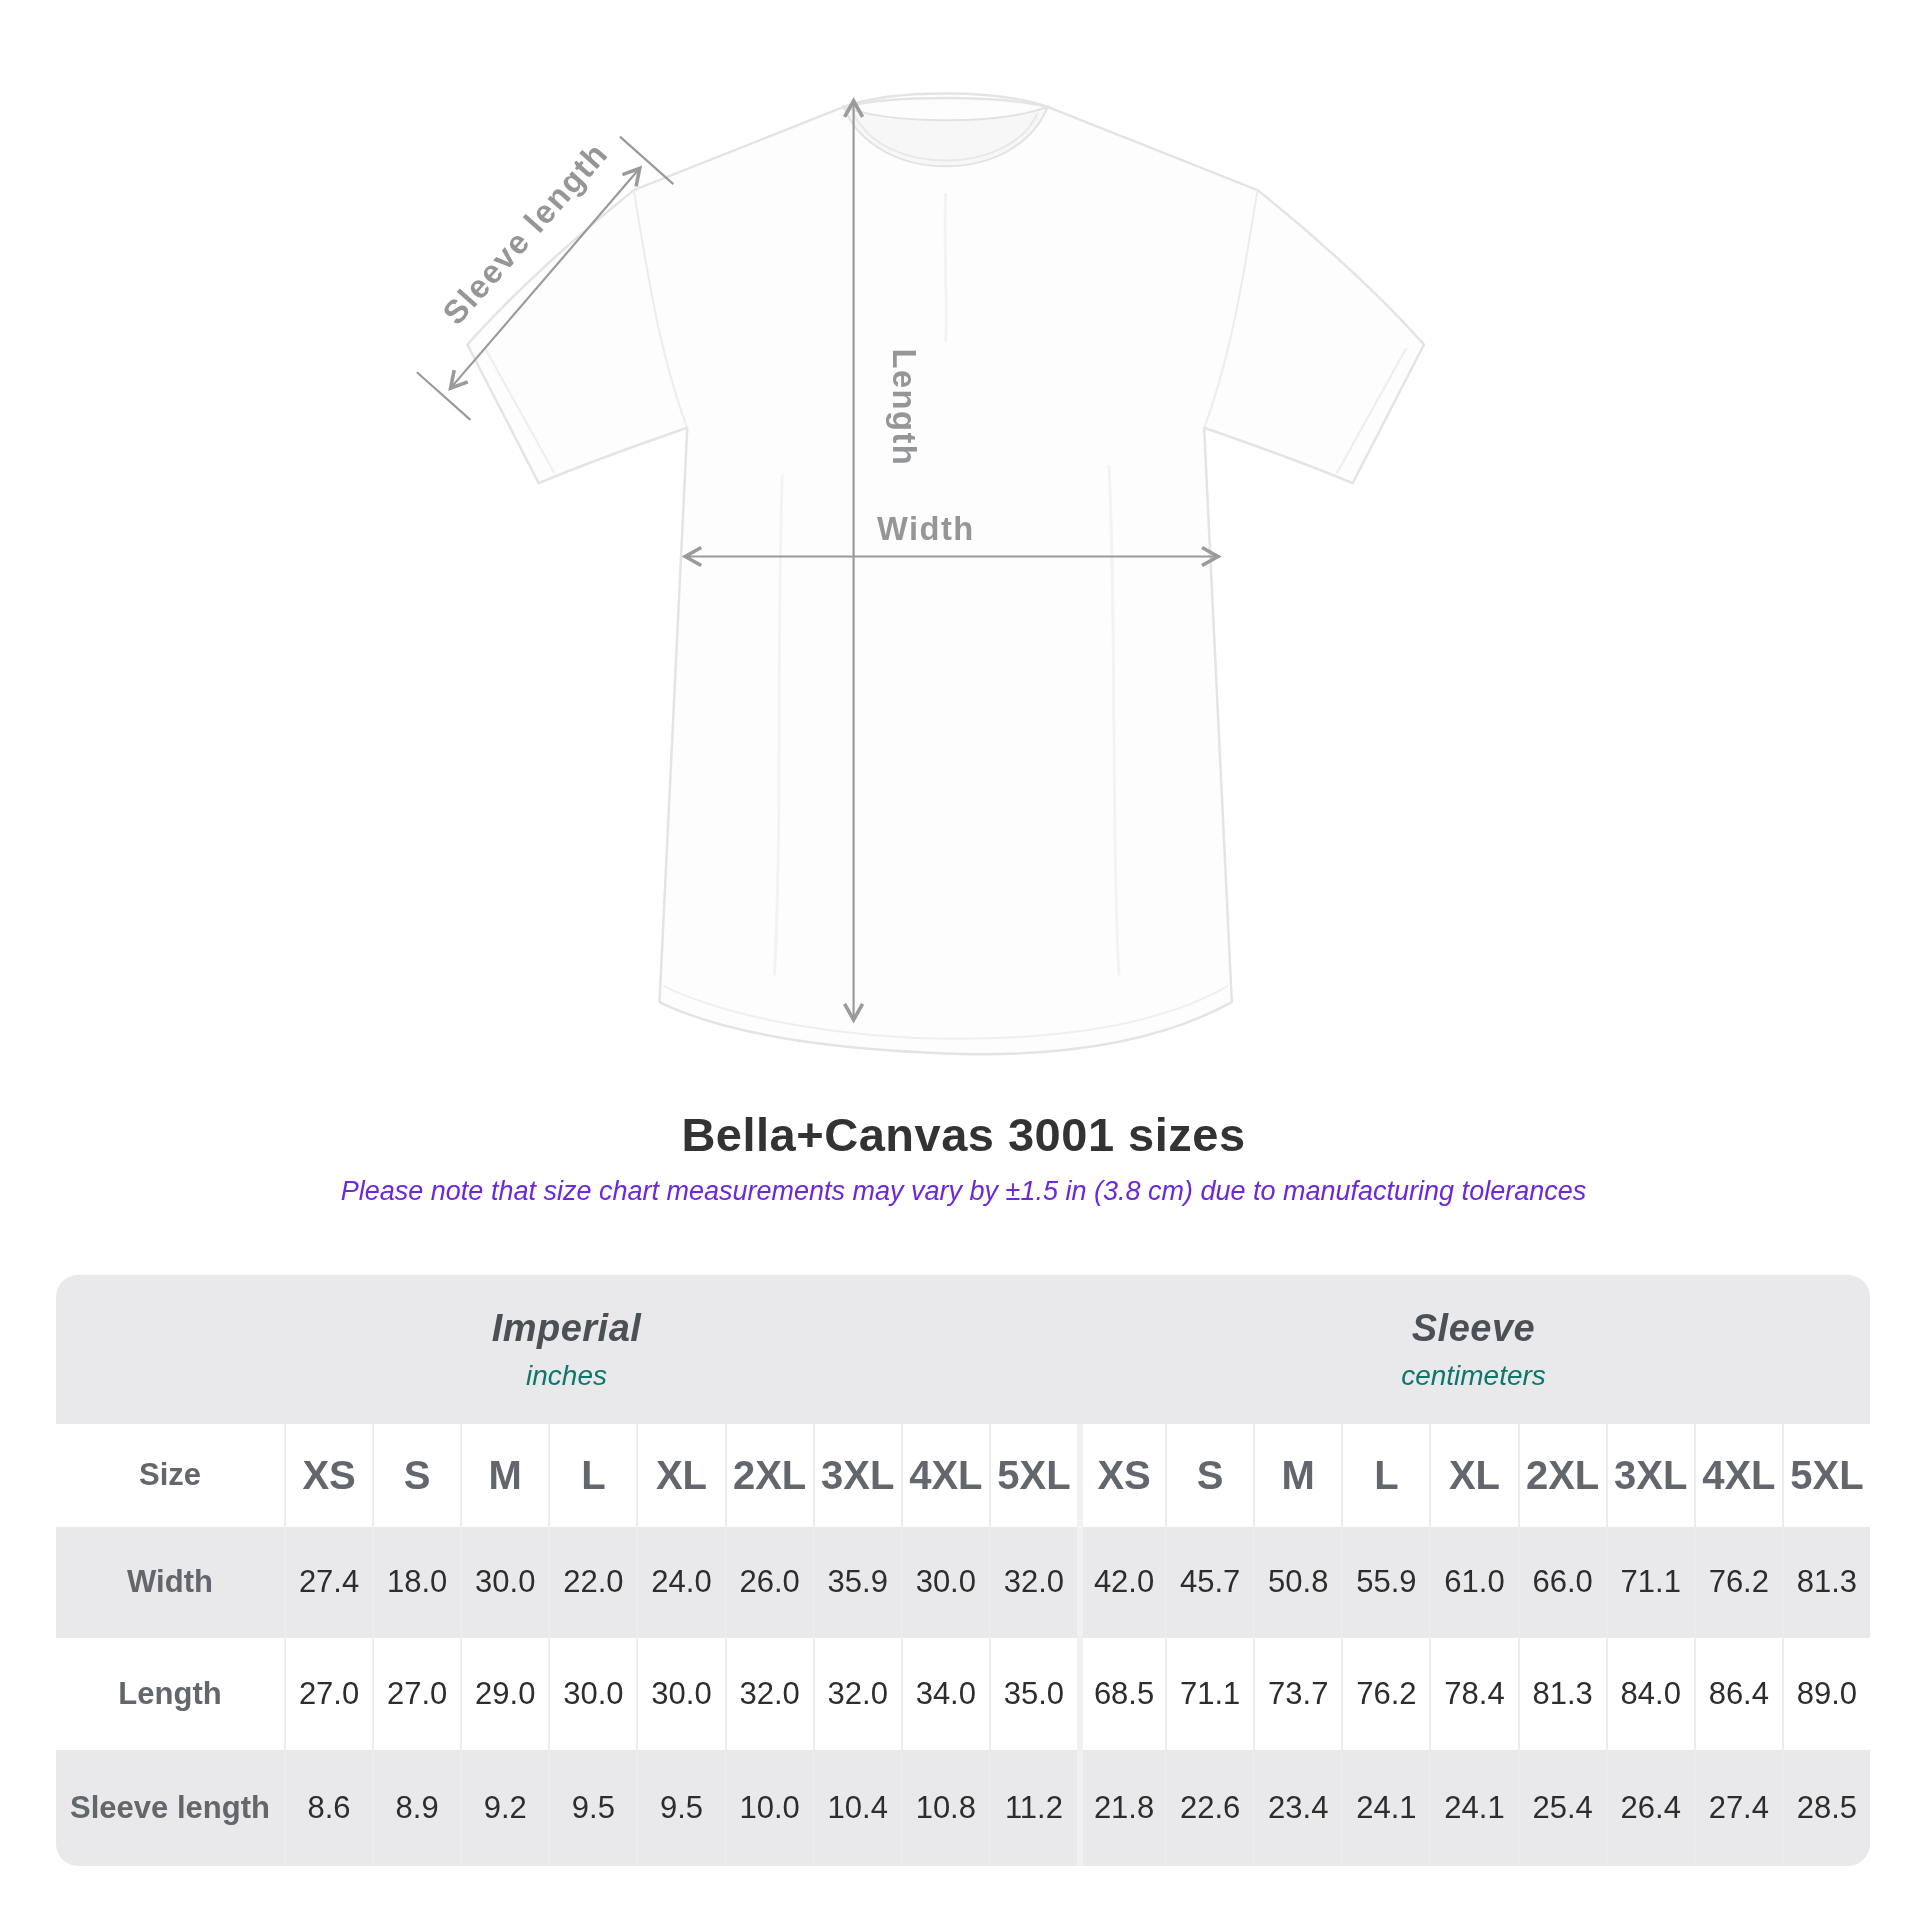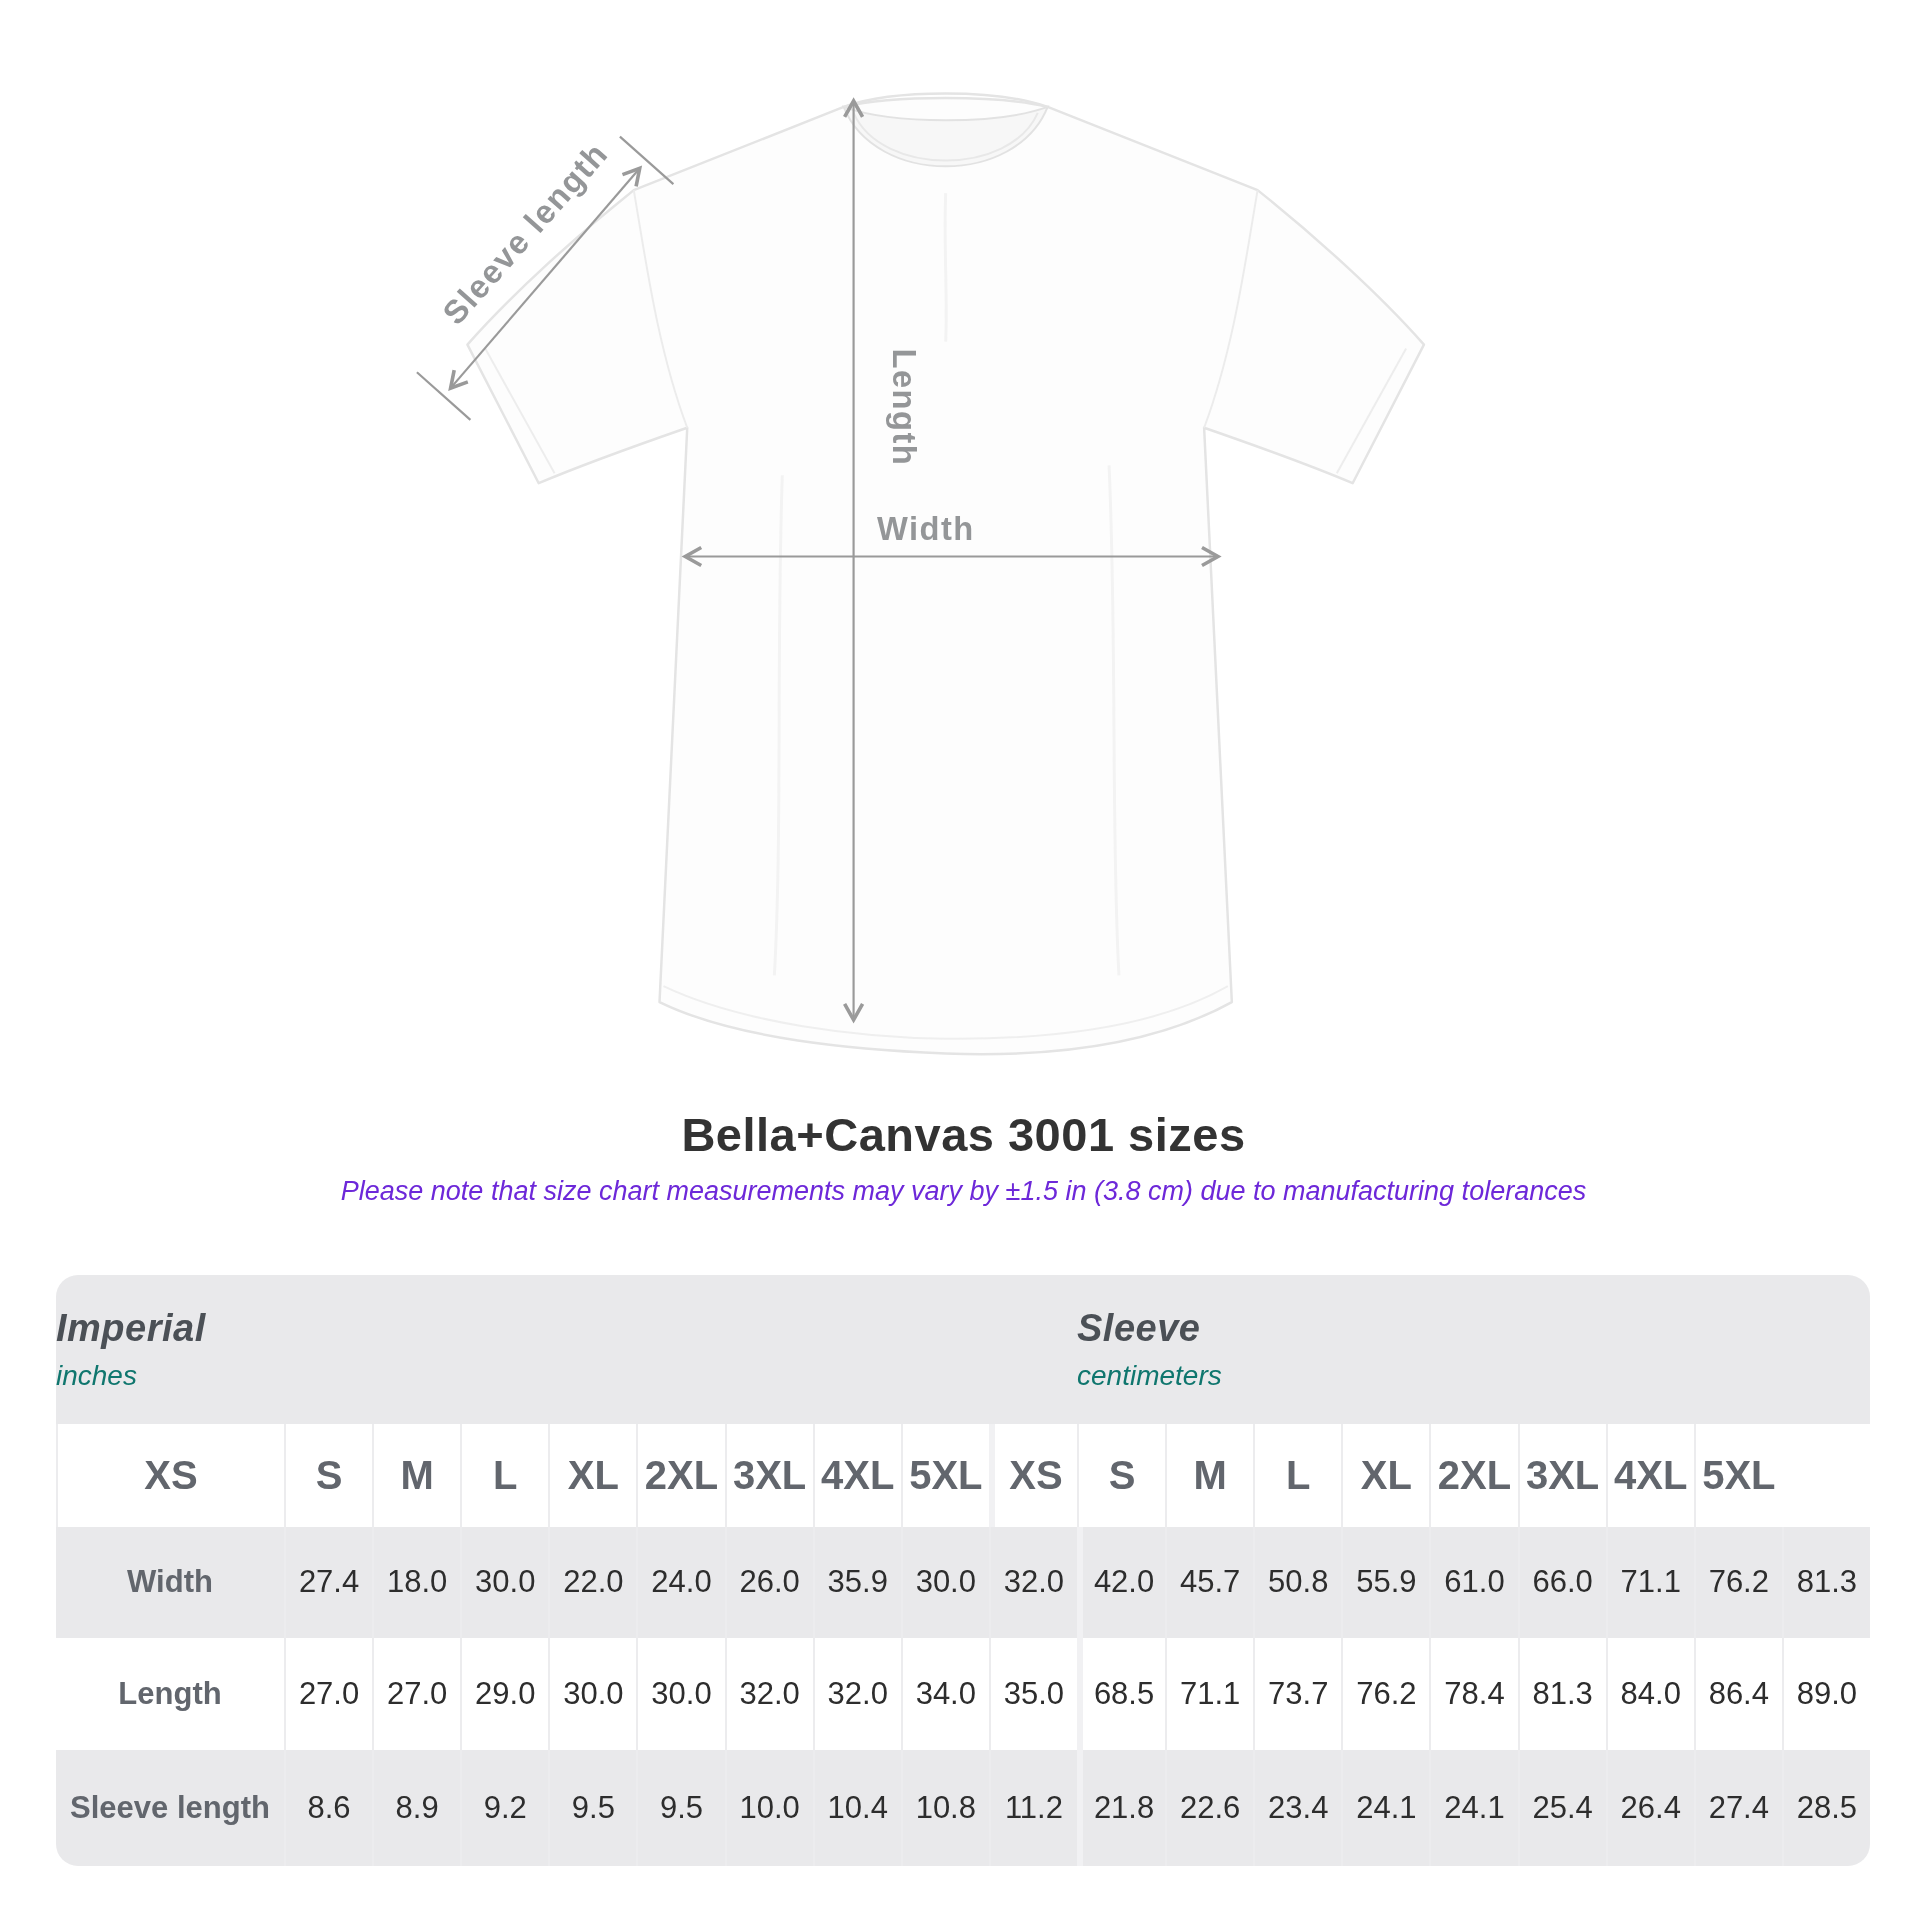--- a/index.html
+++ b/index.html
@@ -21,21 +21,21 @@
     position:absolute;left:0;top:1176px;width:100%;text-align:center;
     font-size:27px;font-style:italic;color:#6d28d9;
   }
   
   .size-table{
     position:absolute;left:56px;top:1275px;width:1814px;height:591px;
     background:#e9e9eb;border-radius:22px;overflow:hidden;
     display:flex;flex-direction:column;
   }
   .sec-header{display:flex;height:149px;}
-  .sec{flex:0 0 auto;display:flex;flex-direction:column;align-items:flex-start;justify-content:center;gap:10px;}
+  .sec{flex:0 0 auto;display:flex;flex-direction:column;align-items:center;justify-content:center;gap:10px;}
   .sec-imperial{width:1021px;}
   .sec-metric{width:793px;}
   .sec-name{font-size:38px;font-weight:bold;font-style:italic;color:#4b5056;letter-spacing:0.5px;}
   .sec-unit{font-size:28px;font-style:italic;color:#0f766e;}
   .trow{display:grid;grid-template-columns:228px repeat(18,1fr);align-items:stretch;}
   .trow.white{background:#ffffff;}
   .row-size{height:103px;}
   .row-width{height:112px;}
   .row-length{height:112px;}
   .row-sleeve{height:116px;}
@@ -106,20 +106,21 @@
       <div class="sec-name">Imperial</div>
       <div class="sec-unit">inches</div>
     </div>
     <div class="sec sec-metric">
       <div class="sec-name">Sleeve</div>
       <div class="sec-unit">centimeters</div>
     </div>
   </div>
 
   <div class="trow white row-size">
+    <div class="cell rowlab">Size</div>
     <div class="cell val colhead">XS</div>
     <div class="cell val colhead">S</div>
     <div class="cell val colhead">M</div>
     <div class="cell val colhead">L</div>
     <div class="cell val colhead">XL</div>
     <div class="cell val colhead">2XL</div>
     <div class="cell val colhead">3XL</div>
     <div class="cell val colhead">4XL</div>
     <div class="cell val colhead">5XL</div>
     <div class="cell mid colhead">XS</div>

